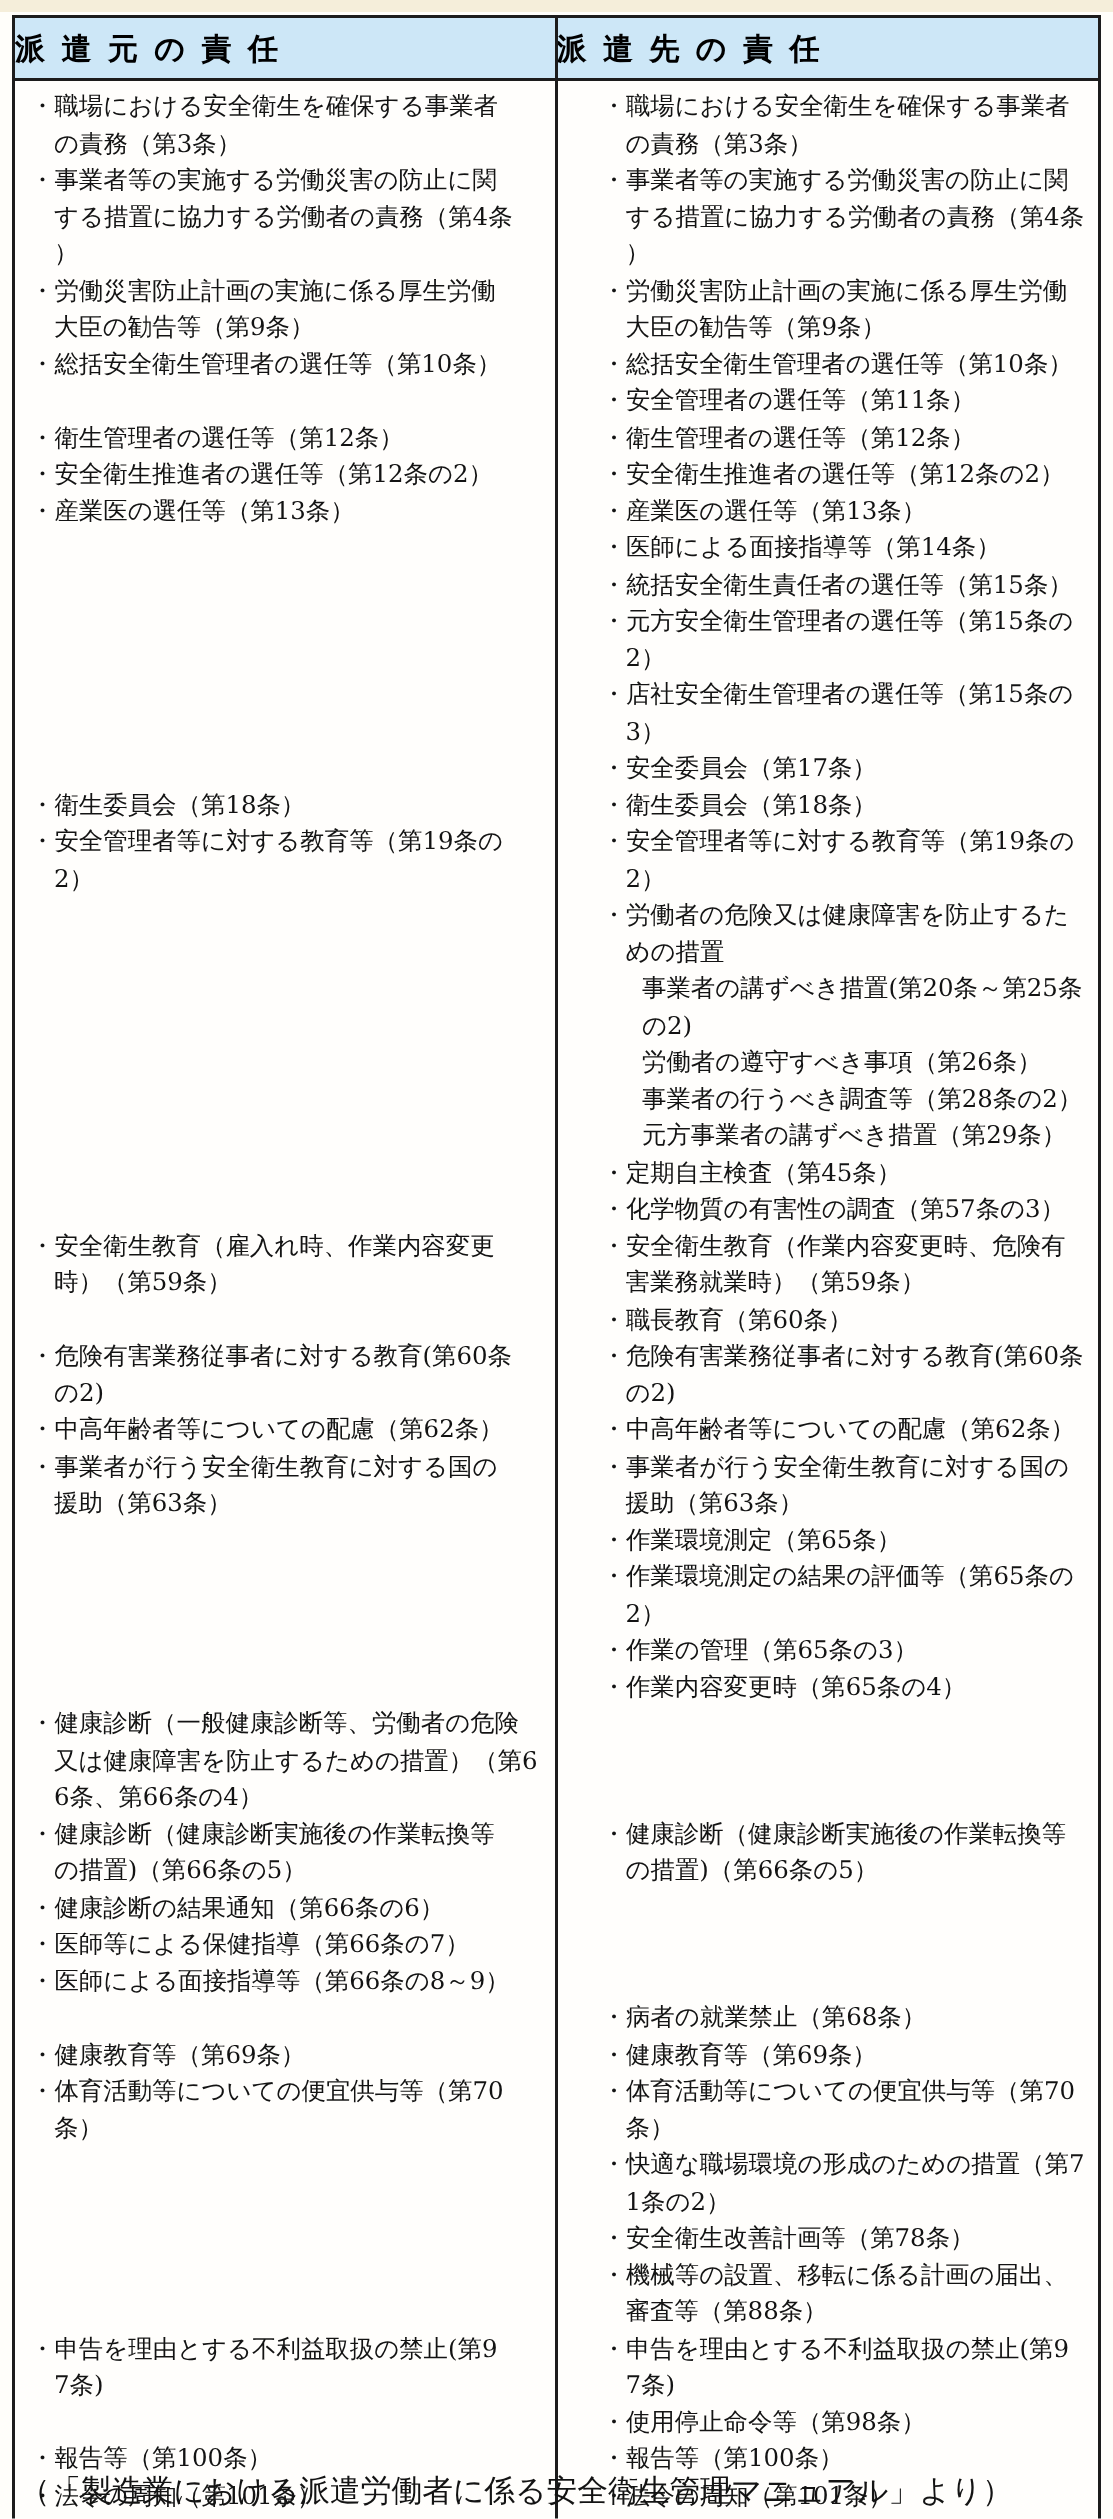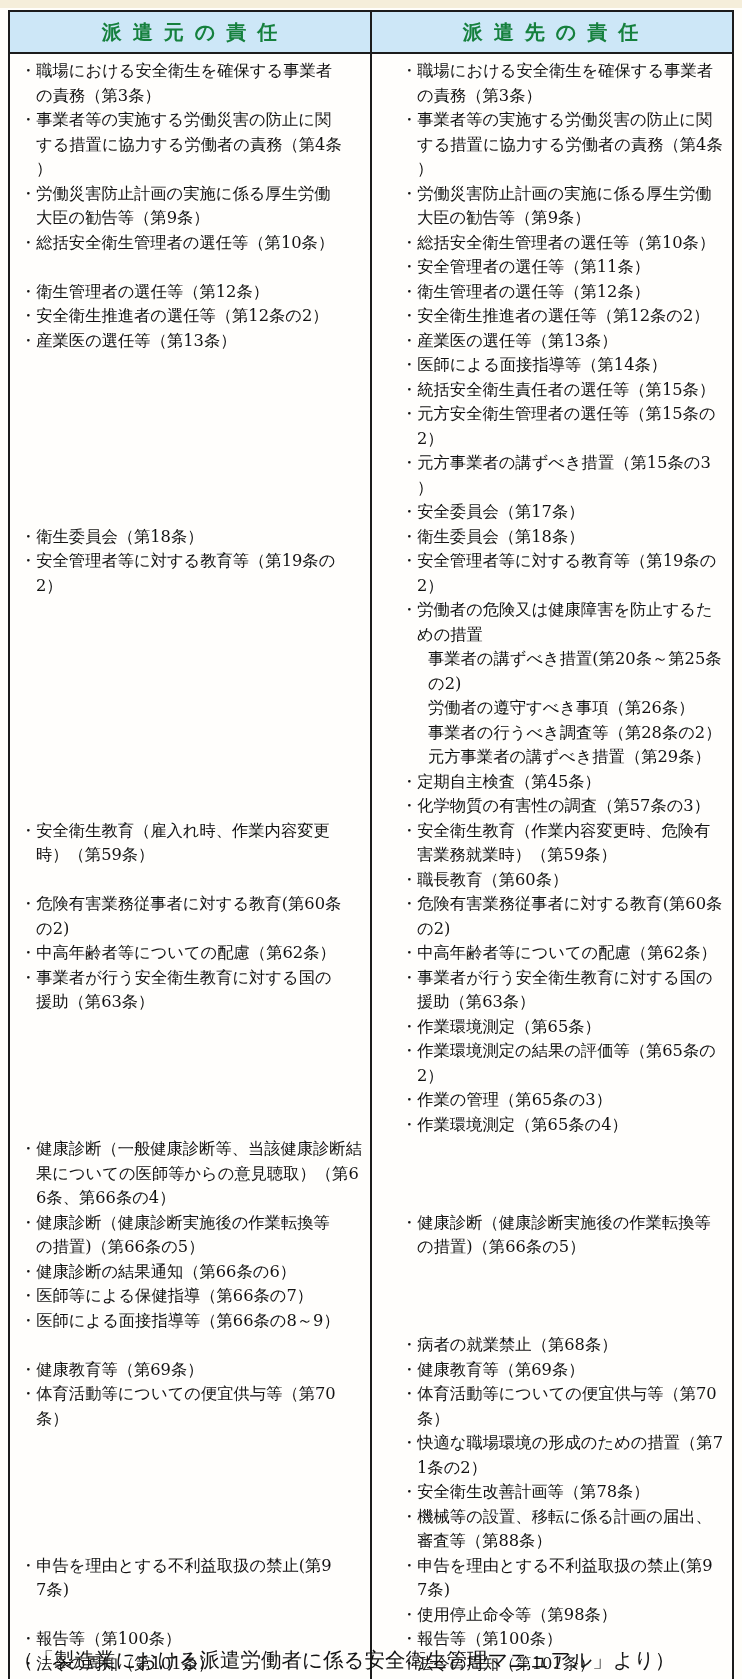--- a/index.html
+++ b/index.html
@@ -15,24 +15,24 @@
     background:var(--page-bg);color:var(--text);
     font-family:"DejaVu Serif","Liberation Serif",serif;
   }
   .top-strip{position:absolute;top:0;left:0;width:742px;height:8px;background:var(--strip);}
   .resp-table{
     position:absolute;left:8px;top:10px;width:726px;box-sizing:border-box;
     border:2px solid var(--border);background:#fffefc;
   }
   .header-row{display:flex;background:var(--header-bg);border-bottom:2px solid var(--border);}
   .hcell{
-    flex:1 1 50%;text-align:center;
+    flex:1 1 50%;text-align:left;
     font-family:"DejaVu Sans","Liberation Sans",sans-serif;
     font-weight:bold;font-size:20px;letter-spacing:2px;
-    padding:7px 0 6px 0;color:#15803d;white-space:nowrap;overflow:hidden;
+    padding:7px 0 6px 0;color:#000000;white-space:nowrap;overflow:hidden;
   }
   .tbody{padding:5px 0 9px 0;position:relative;}
   .divider{position:absolute;top:0;bottom:0;left:calc(50% - 1px);width:2px;background:var(--border);}
   .row{display:flex;min-height:24.5px;gap:40px;}
   .cell{width:50%;box-sizing:border-box;padding:0 9px 0 10px;}
   .item{
     font-size:16.3px;line-height:24.5px;
     padding-left:16px;text-indent:-16px;
     word-break:break-all;line-break:anywhere;
   }
@@ -131,21 +131,21 @@
         </div>
         <div class="row">
           <div class="cell"></div>
           <div class="cell">
             <div class="item">・元方安全衛生管理者の選任等（第15条の2）</div>
           </div>
         </div>
         <div class="row">
           <div class="cell"></div>
           <div class="cell">
-            <div class="item">・元方事業者の講ずべき措置（第15条の3）</div>
+            <div class="item">・店社安全衛生管理者の選任等（第15条の3）</div>
           </div>
         </div>
         <div class="row">
           <div class="cell"></div>
           <div class="cell">
             <div class="item">・安全委員会（第17条）</div>
           </div>
         </div>
         <div class="row">
           <div class="cell">
@@ -257,26 +257,26 @@
         </div>
         <div class="row">
           <div class="cell"></div>
           <div class="cell">
             <div class="item">・作業の管理（第65条の3）</div>
           </div>
         </div>
         <div class="row">
           <div class="cell"></div>
           <div class="cell">
-            <div class="item">・作業環境測定（第65条の4）</div>
-          </div>
-        </div>
-        <div class="row">
-          <div class="cell">
-            <div class="item">・健康診断（一般健康診断等、当該健康診断結果についての医師等からの意見聴取）（第66条、第66条の4）</div>
+            <div class="item">・作業内容変更時（第65条の4）</div>
+          </div>
+        </div>
+        <div class="row">
+          <div class="cell">
+            <div class="item">・健康診断（一般健康診断等、労働者の危険又は健康障害を防止するための措置）（第66条、第66条の4）</div>
           </div>
         </div>
         <div class="row">
           <div class="cell">
             <div class="item">・健康診断（健康診断実施後の作業転換等の措置)（第66条の5）</div>
           </div>
           <div class="cell">
             <div class="item">・健康診断（健康診断実施後の作業転換等の措置)（第66条の5）</div>
           </div>
         </div>

